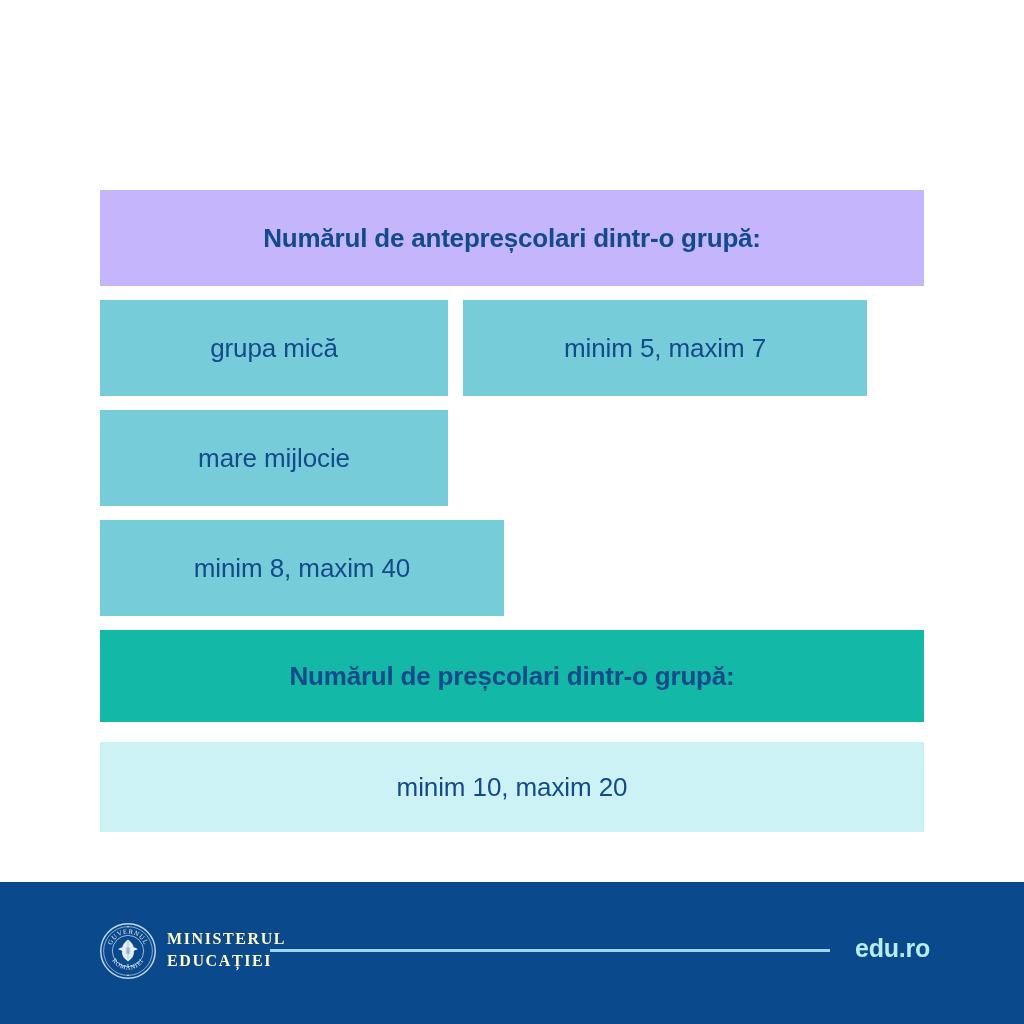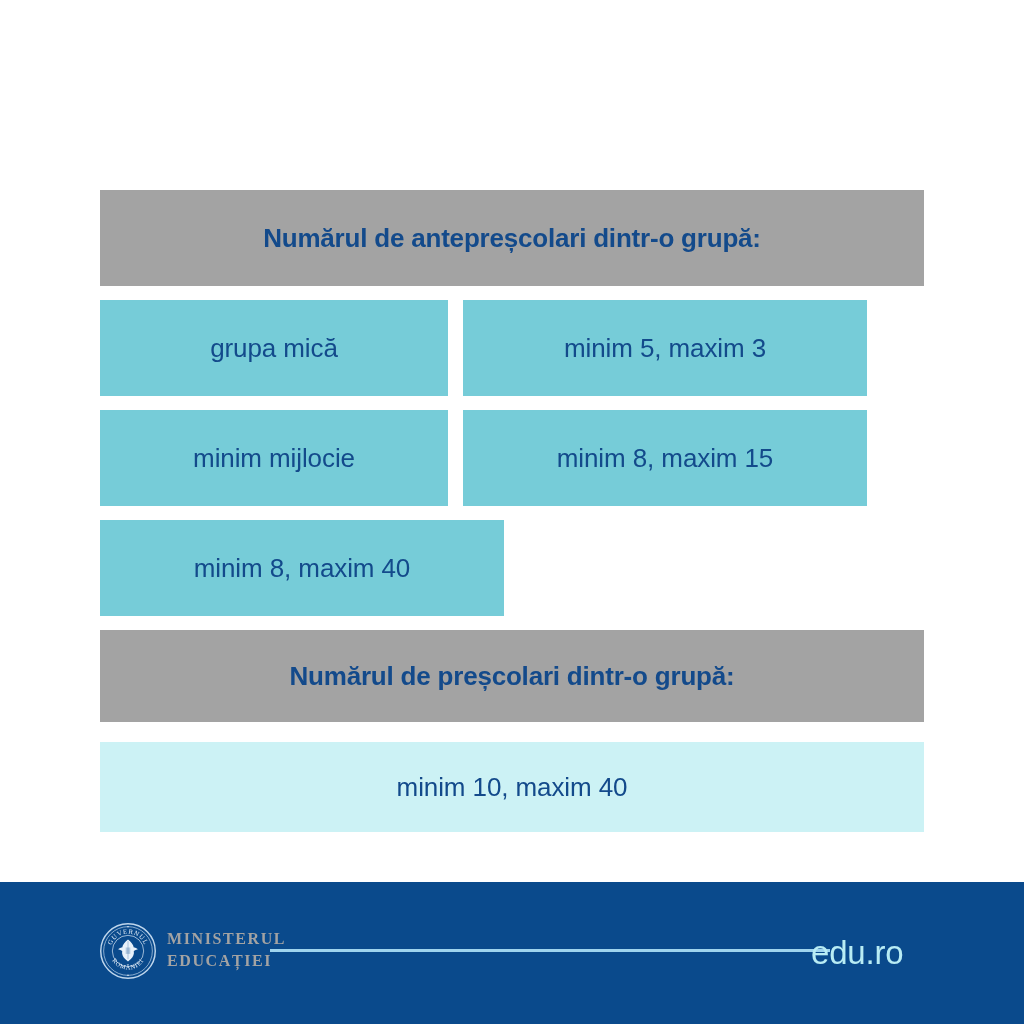--- a/index.html
+++ b/index.html
@@ -49,21 +49,21 @@
   }
 
   .band {
     width: 824px;
     box-sizing: border-box;
     display: flex;
     align-items: center;
     justify-content: center;
   }
   .band-header-dark {
-    background: #a3a3a3;
+    background: #c4b5fd;
     height: 96px;
     margin-bottom: 14px;
   }
   .band-header-dark .band-text {
     color: #134A8B;
     font-size: 26px;
     font-weight: 700;
     letter-spacing: -0.2px;
   }
 
@@ -84,21 +84,21 @@
   .cell-left  { width: 348px; }
   .cell-right { width: 404px; }
   .cell-text {
     color: #134A8B;
     font-size: 26px;
     font-weight: 400;
     letter-spacing: -0.1px;
   }
 
   .band-header-light {
-    background: #a3a3a3;
+    background: #14b8a6;
     height: 92px;
     margin-top: 8px;
     margin-bottom: 20px;
   }
   .band-header-light .band-text {
     color: #134A8B;
     font-size: 26px;
     font-weight: 700;
     letter-spacing: -0.2px;
   }
@@ -131,87 +131,84 @@
     position: absolute;
     left: 99px;
     top: 40px;
     width: 58px;
     height: 58px;
   }
   .brand-text {
     position: absolute;
     left: 167px;
     top: 46px;
-    color: #a3a3a3;
+    color: #fef9c3;
     font-family: "Liberation Serif", serif;
     font-size: 16px;
     font-weight: 700;
     letter-spacing: 1.6px;
     line-height: 22px;
   }
   .divider {
     position: absolute;
     left: 270px;
     top: 67px;
     width: 560px;
     height: 3px;
     background: #9FD4EE;
   }
   .edu-ro {
     position: absolute;
-    left: 811px;
+    left: 855px;
     top: 52px;
     color: #B8ECF4;
-    font-size: 33px;
-    font-weight: 400;
+    font-size: 25px;
+    font-weight: 700;
     letter-spacing: -0.2px;
   }
 </style>
 </head>
 <body>
 
 <div class="page">
 
 
   <div class="table-area">
 
     <div class="band band-header-dark">
       <span class="band-text">Numărul de antepreșcolari dintr-o grupă:</span>
     </div>
 
     <div class="row">
       <div class="cell cell-left">
         <span class="cell-text">grupa mică</span>
       </div>
       <div class="cell cell-right">
-        <span class="cell-text">minim 5, maxim 3</span>
+        <span class="cell-text">minim 5, maxim 7</span>
       </div>
     </div>
 
     <div class="row">
       <div class="cell cell-left">
-        <span class="cell-text">minim mijlocie</span>
-      </div>
-      <div class="cell cell-right">
-        <span class="cell-text">minim 8, maxim 15</span>
+        <span class="cell-text">mare mijlocie</span>
       </div>
     </div>
 
     <div class="row">
       <div class="cell cell-right">
         <span class="cell-text">minim 8, maxim 40</span>
       </div>
     </div>
 
     <div class="band band-header-light">
       <span class="band-text">Numărul de preșcolari dintr-o grupă:</span>
     </div>
 
     <div class="band band-value-light">
-      <span class="band-text">minim 10, maxim 40</span>
+      <span class="band-text">minim 10, maxim 20</span>
     </div>
 
   </div>
 
   <div class="footer">
     <div class="footer-inner">
 
       <div class="seal-wrap">
         <svg width="58" height="58" viewBox="0 0 100 100">
           <defs>

